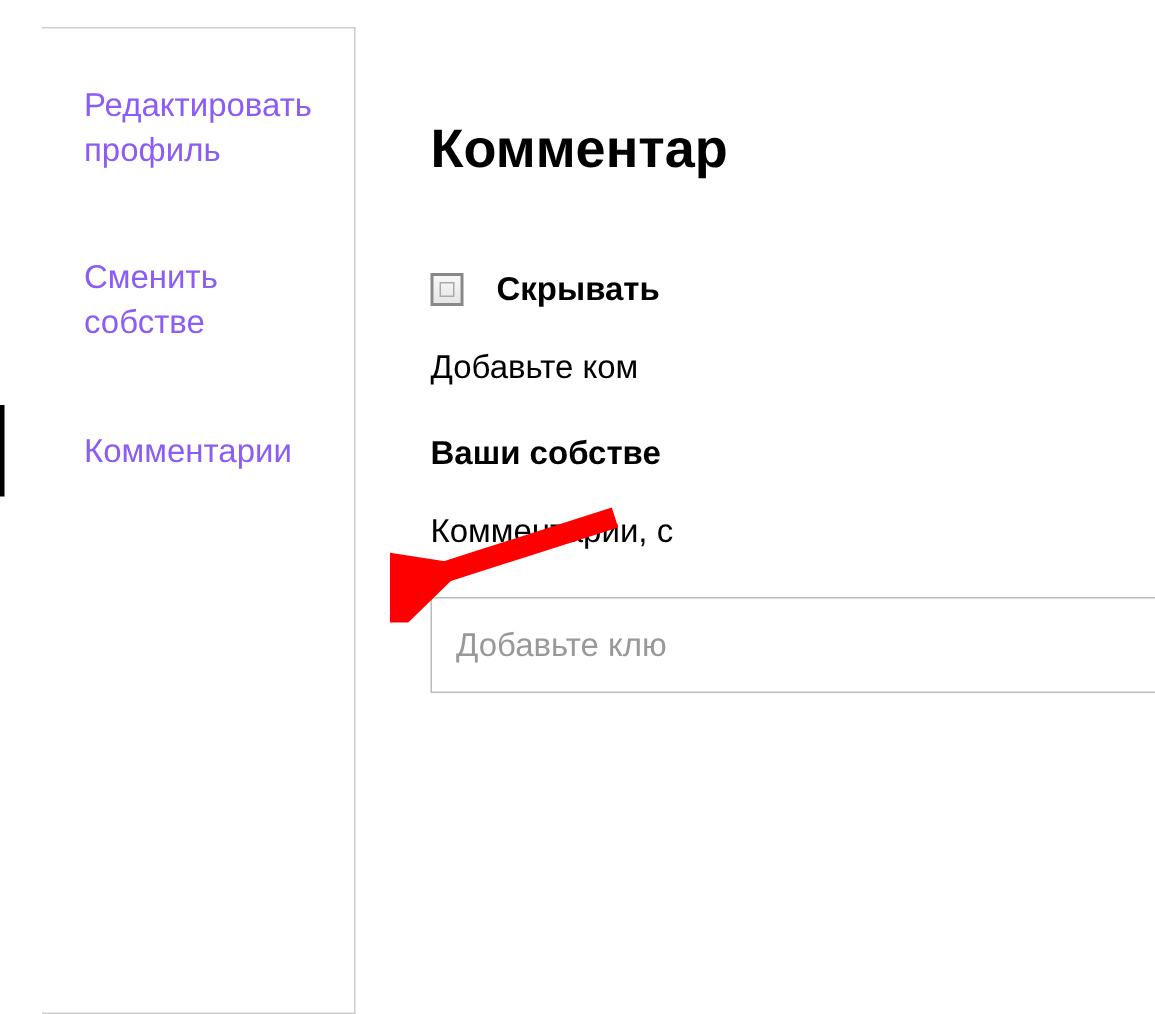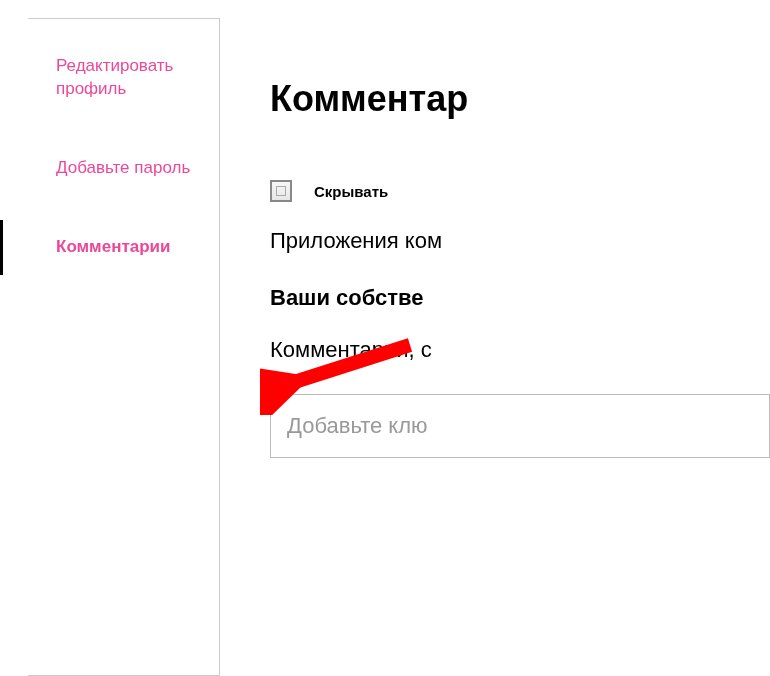--- a/index.html
+++ b/index.html
@@ -25,28 +25,28 @@
       border: 1px solid #ccc;
       border-left: none;
       border-top: 1px solid #ccc;
       background: #fff;
       margin-left: 28px;
       padding-top: 8px;
       position: relative;
     }
     .sidebar-item {
       padding: 28px 28px;
-      font-size: 17px;
-      color: #ec4899;
+      font-size: 22px;
+      color: #8b5cf6;
       cursor: pointer;
       line-height: 1.35;
       position: relative;
     }
     .sidebar-item.active {
-      font-weight: bold;
+      font-weight: normal;
     }
     .sidebar-item.active::before {
       content: "";
       position: absolute;
       left: -28px;
       top: 12px;
       bottom: 12px;
       width: 3px;
       background: #000;
     }
@@ -74,21 +74,21 @@
       display: inline-block;
       position: relative;
     }
     .checkbox::after{
       content:"";
       position:absolute;
       left:4px; top:4px; right:4px; bottom:4px;
       border:1px solid #aaa;
     }
     .checkbox-label {
-      font-size: 15px;
+      font-size: 22px;
       font-weight: bold;
     }
     .body-text {
       font-size: 22px;
       line-height: 1.5;
       margin-bottom: 28px;
     }
     .subheading {
       font-size: 22px;
       font-weight: bold;
@@ -112,37 +112,37 @@
 </head>
 <body>
 
 <div class="container">
 
   <nav class="sidebar">
     <div class="sidebar-item">
       <span>Редактировать профиль</span>
     </div>
     <div class="sidebar-item">
-      <span>Добавьте пароль</span>
+      <span>Сменить собстве</span>
     </div>
     <div class="sidebar-item active">
       <span>Комментарии</span>
     </div>
   </nav>
 
   <main class="main">
     <h1 class="main-heading">Комментар</h1>
 
     <div class="checkbox-row">
       <span class="checkbox"></span>
       <span class="checkbox-label">Скрывать</span>
     </div>
 
     <p class="body-text">
-      <span>Приложения ком</span><br>
+      <span>Добавьте ком</span><br>
     </p>
 
     <p class="subheading">Ваши собстве</p>
 
     <p class="body-text">
       <span>Комментарии, с</span><br>
     </p>
 
     <div class="input-box">
       <span>Добавьте клю</span>

